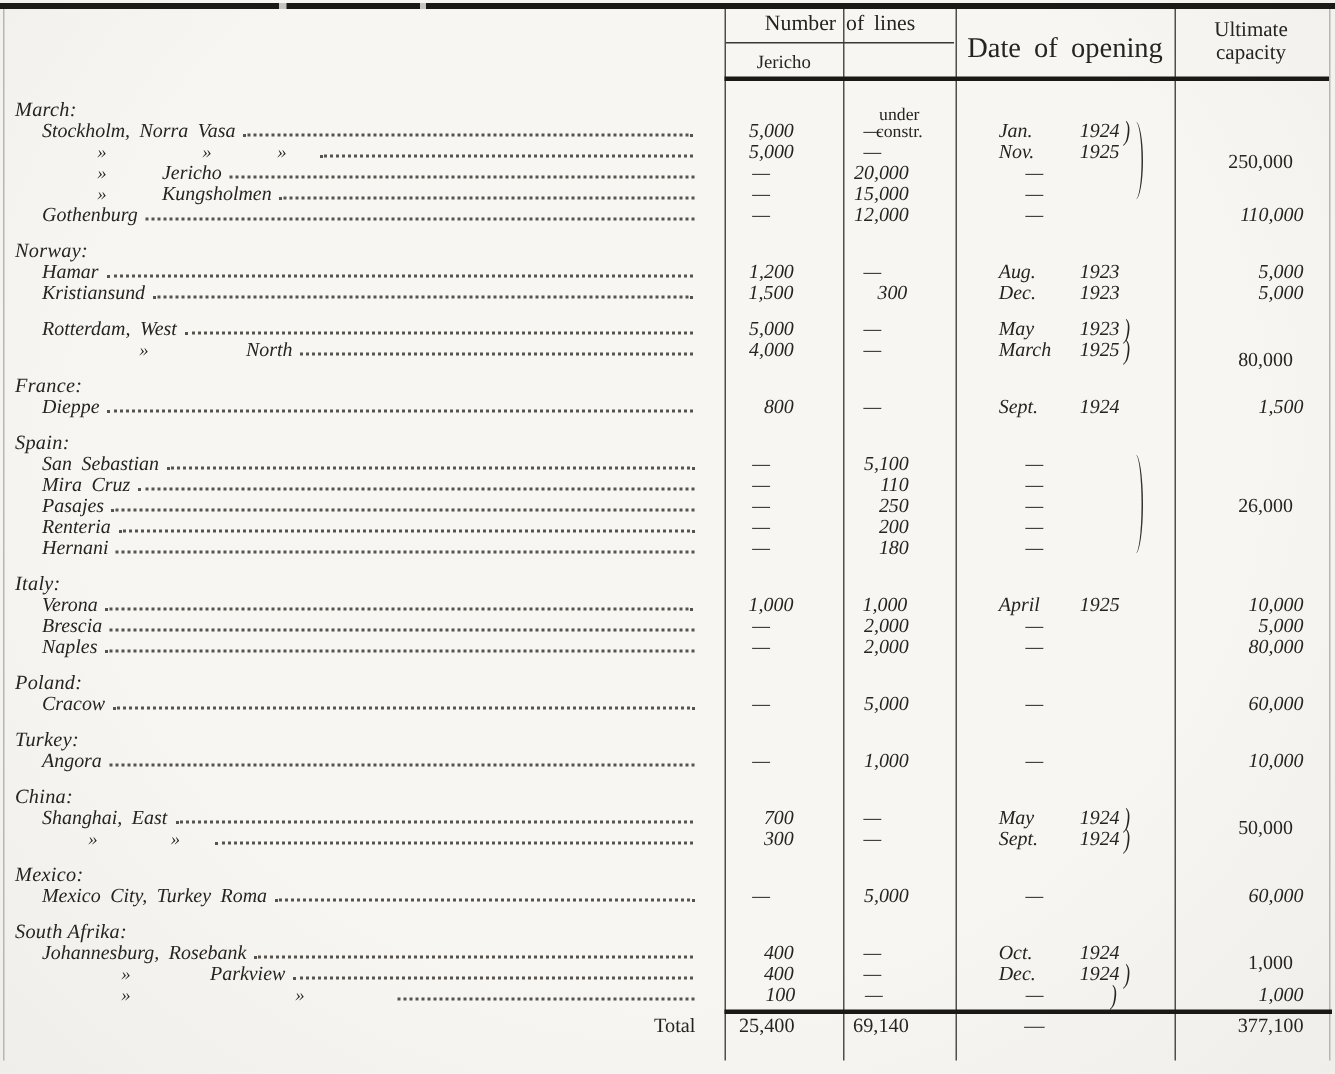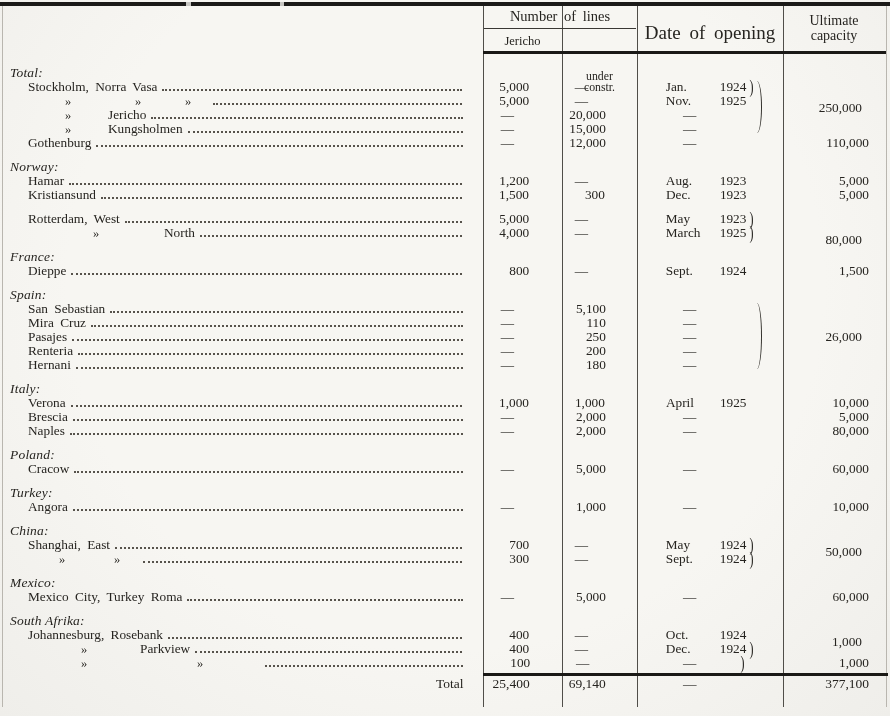--- a/index.html
+++ b/index.html
@@ -22,21 +22,21 @@
   .hlabel{position:absolute;text-align:center;}
   #h-nol{left:483px;width:154px;top:8px;font-size:14.5px;word-spacing:3px;}
   #h-working{left:483px;width:79px;top:34px;font-size:12.5px;}
   #h-under{left:562px;width:75px;top:31px;font-size:11.8px;line-height:11px;margin-top:40px;}
   #h-date{left:637px;width:146px;top:22px;font-size:19px;word-spacing:4px;text-align:center;}
   #h-ult{left:783px;width:102px;top:13px;font-size:14px;line-height:15px;}
   
   #tbody{position:absolute;top:56px;left:0;width:890px;}
   .section{position:relative;padding-top:10px;}
   .country{height:14px;line-height:14px;padding-left:10px;font-style:italic;font-size:13.5px;letter-spacing:.2px;}
-  .row{display:flex;height:14px;line-height:14px;font-size:13.3px;}
+  .row{display:flex;height:14px;line-height:14px;font-size:13.3px;font-style:italic;}
   .c-name{width:483px;display:flex;align-items:flex-end;padding-left:28px;box-sizing:border-box;}
   .nm{white-space:nowrap;word-spacing:3px;}
   .ditto{display:inline-block;text-align:center;font-size:12.5px;}
   .leader{flex:1;border-bottom:2px dotted #57534c;margin:0 6px 3px 5px;}
   .c-w{width:79px;text-align:right;padding-right:16px;box-sizing:border-box;}
   .c-u{width:75px;text-align:right;padding-right:13px;box-sizing:border-box;}
   .dashc{text-align:center;padding-right:0;}
   .c-d{width:146px;position:relative;padding-left:48px;box-sizing:border-box;}
   .c-d.dash{padding-left:0;text-align:center;}
   .mon{display:inline-block;width:54px;}
@@ -76,21 +76,21 @@
   </div>
   <div class="hlabel" id="h-date">Date of opening</div>
   <div class="hlabel" id="h-ult">
     <div>Ultimate</div>
     <div>capacity</div>
   </div>
 
   <div id="tbody">
     <div id="sections">
         <div class="section">
-          <div class="country">Total:</div>
+          <div class="country">March:</div>
           <div class="row">
             <div class="c-name">
               <span class="nm">Stockholm, Norra Vasa</span>
               <span class="leader"></span>
             </div>
             <div class="c-w">5,000</div>
             <div class="c-u dashc">—</div>
             <div class="c-d"><span class="mon">Jan.</span><span>1924</span><span class="dmark">)</span></div>
             <div class="c-c"></div>
           </div>

